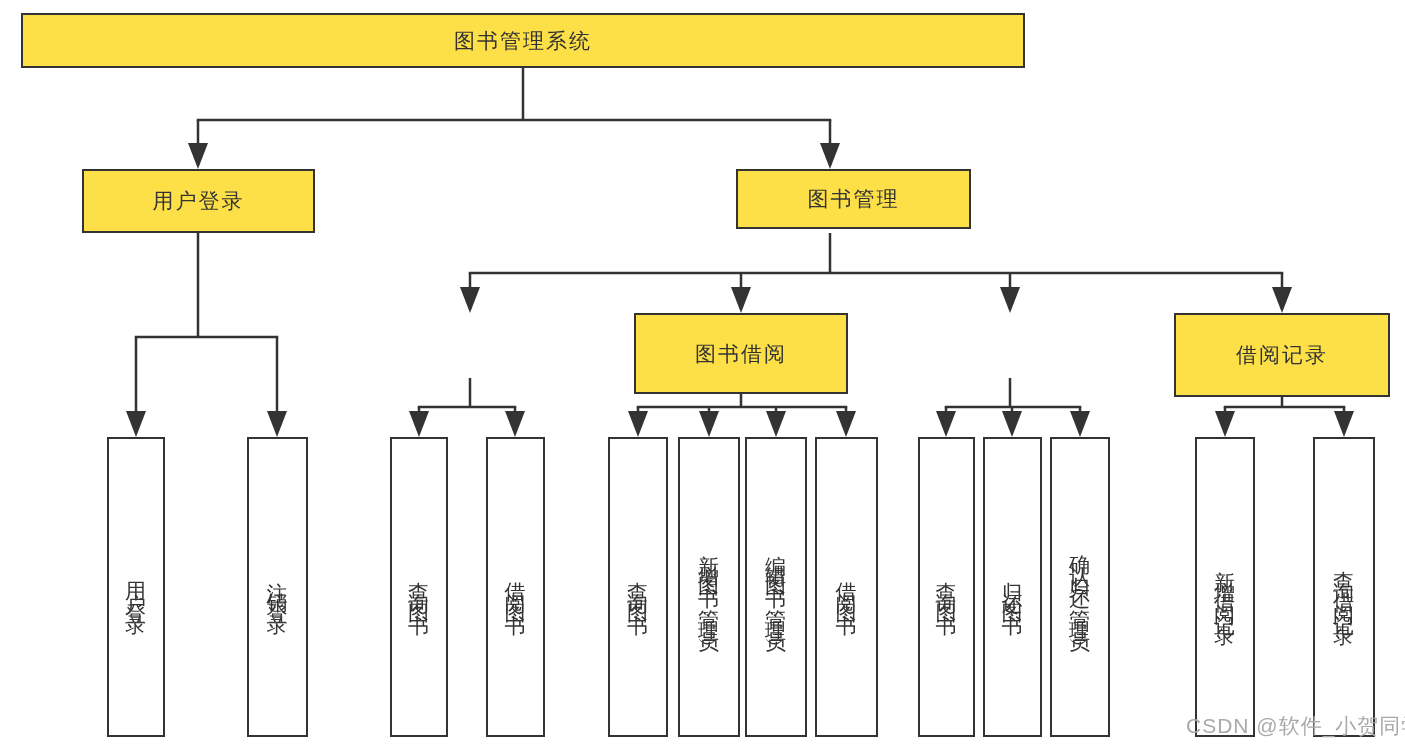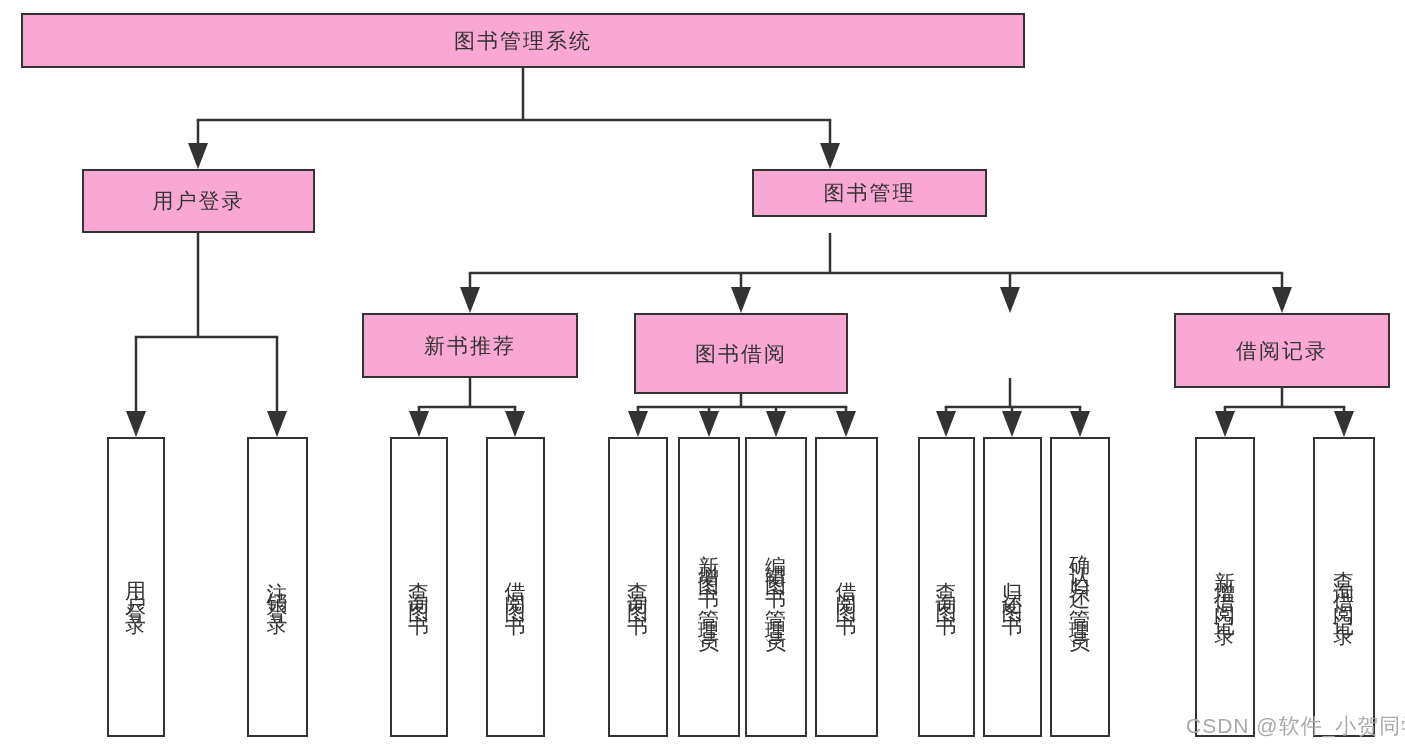--- a/index.html
+++ b/index.html
@@ -13,21 +13,21 @@
   }
   #connectors {
     position: absolute;
     left: 0; top: 0;
     width: 1405px; height: 747px;
   }
   .hbox {
     position: absolute;
     box-sizing: border-box;
     border: 2.5px solid #333333;
-    background: #f9a8d4;
+    background: #fde047;
     display: flex;
     align-items: center;
     justify-content: center;
     color: #333333;
     font-size: 21px;
     letter-spacing: 2px;
     white-space: nowrap;
   }
   .vbox {
     position: absolute;
@@ -121,32 +121,31 @@
     <line x1="1223.75" y1="407" x2="1345.25" y2="407"></line>
     <line x1="1225" y1="407" x2="1225" y2="413"></line>
     <polygon points="1215,411 1235,411 1225,437"></polygon>
     <line x1="1344" y1="407" x2="1344" y2="413"></line>
     <polygon points="1334,411 1354,411 1344,437"></polygon>
   </svg>
 
   <div class="hbox" style="left:21px; top:13px; width:1004px; height:55px;">图书管理系统</div>
 
   <div class="hbox" style="left:82px; top:169px; width:233px; height:64px;">用户登录</div>
-  <div class="hbox" style="left:752px; top:169px; width:235px; height:48px;">图书管理</div>
+  <div class="hbox" style="left:736px; top:169px; width:235px; height:60px;">图书管理</div>
 
   <div class="vbox" style="left:107px; top:437px; width:58px; height:300px;">
     <span>用户登录</span>
   </div>
   <div class="vbox" style="left:247px; top:437px; width:61px; height:300px;">
     <span>注销登录</span>
   </div>
 
-  <div class="hbox" style="left:362px; top:313px; width:216px; height:65px;">新书推荐</div>
   <div class="hbox" style="left:634px; top:313px; width:214px; height:81px;">图书借阅</div>
-  <div class="hbox" style="left:1174px; top:313px; width:216px; height:75px;">借阅记录</div>
+  <div class="hbox" style="left:1174px; top:313px; width:216px; height:84px;">借阅记录</div>
 
   <div class="vbox" style="left:390px; top:437px; width:58px; height:300px;">
     <span>查询图书</span>
   </div>
   <div class="vbox" style="left:486px; top:437px; width:59px; height:300px;">
     <span>借阅图书</span>
   </div>
 
   <div class="vbox" style="left:608px; top:437px; width:60px; height:300px;">
     <span>查询图书</span>

